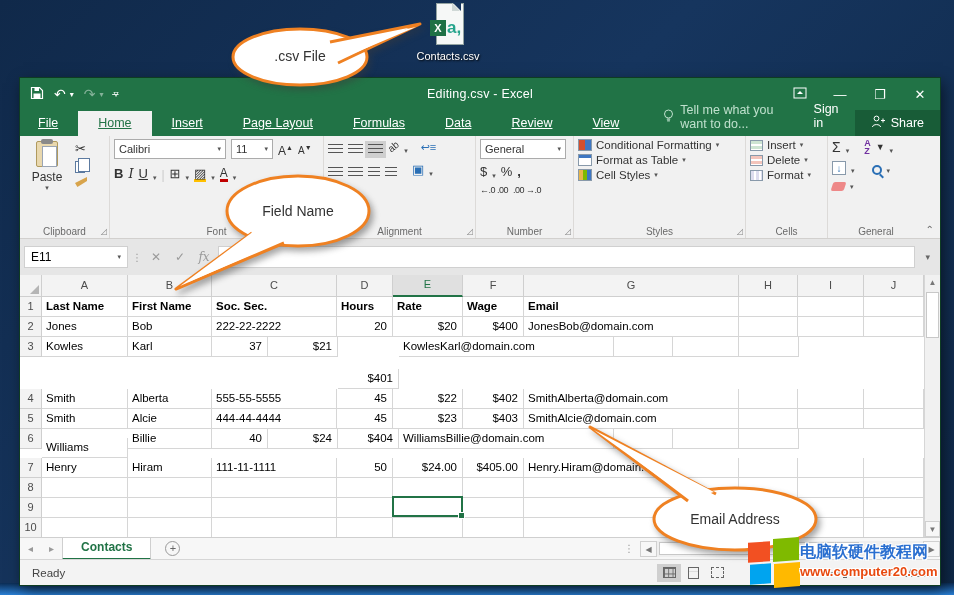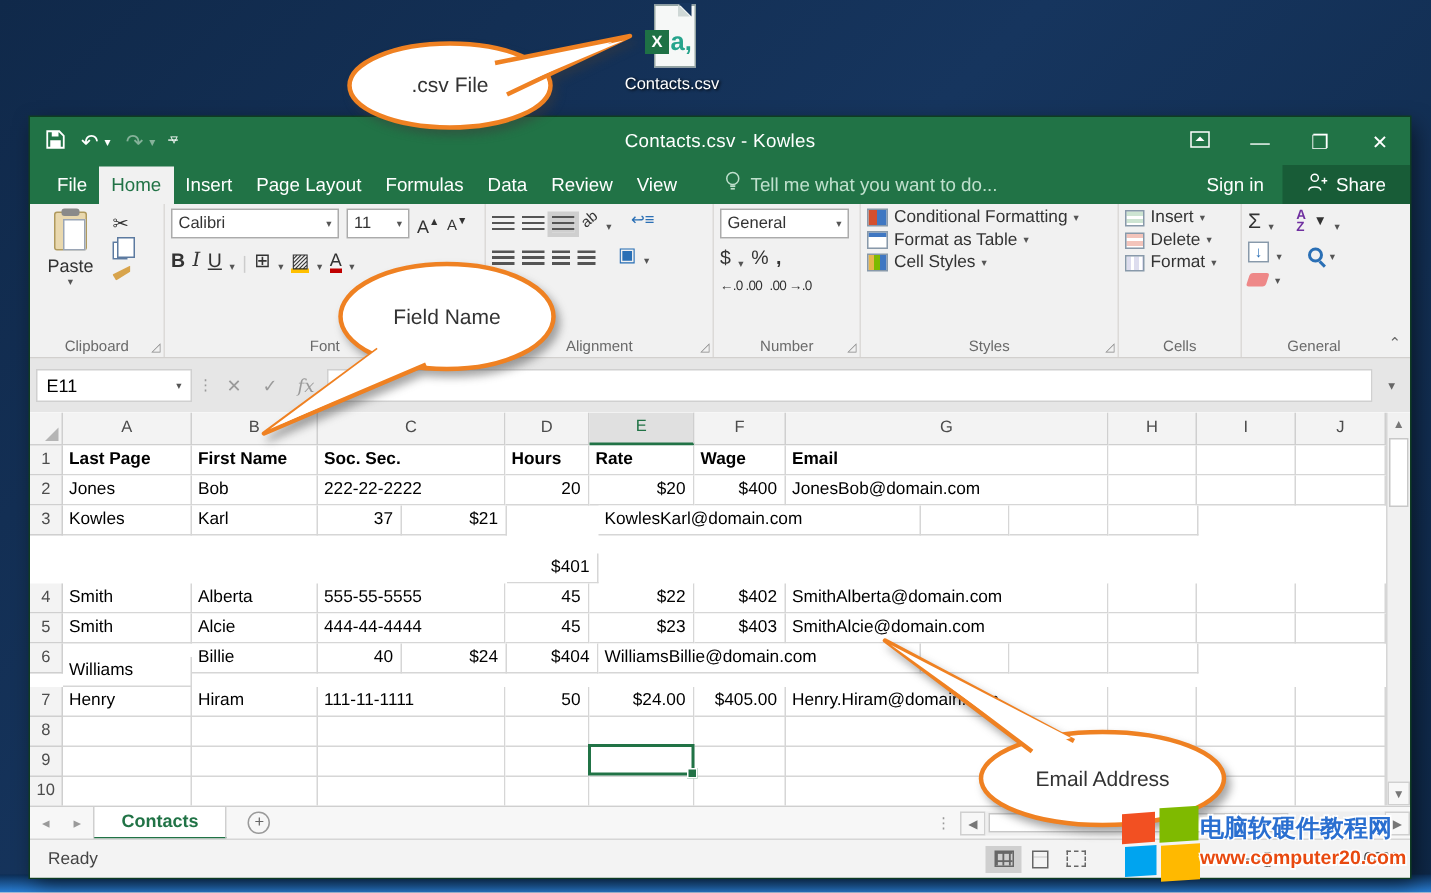--- a/index.html
+++ b/index.html
@@ -33,21 +33,21 @@
   .qat { display:flex; align-items:center; gap:10px; padding-left:10px; width:200px; }
   .qat .ic { font-size:14px; line-height:14px; cursor:pointer; }
   .qat .dim { opacity:.45; }
   .mini-caret { font-size:8px; margin-left:-6px; }
   .tb-title { flex:1; text-align:center; font-size:12.5px; letter-spacing:.2px; }
   .win-ctl { display:flex; align-items:center; width:200px; justify-content:flex-end; }
   .win-ctl .wbtn { width:40px; text-align:center; font-size:13px; cursor:pointer; padding:4px 0; }
 
   
   .tabrow { height:26px; background:#217346; display:flex; align-items:flex-end; color:#fff; flex:none; }
-  .rtab { padding:5px 8px 6px; font-size:12.5px; cursor:pointer; white-space:nowrap; }
+  .rtab { padding:5px 20px 6px; font-size:12.5px; cursor:pointer; white-space:nowrap;text-decoration:underline; }
   .rtab.active { background:#f1f1f1; color:#217346; }
   .tellme { display:flex; align-items:center; gap:6px; margin-left:24px; padding-bottom:5px;
     color:#bfe0cd; font-size:12.5px; cursor:text; }
   .spacer { flex:1; }
   .signin { padding:5px 12px 6px; font-size:12.5px; cursor:pointer; }
   .share { background:#185c37; display:flex; align-items:center; gap:6px; padding:5px 16px 6px;
     font-size:12.5px; cursor:pointer; align-self:stretch; }
 
   
   .ribbon { height:103px; background:#f1f1f1; border-bottom:1px solid #d2d0ce; display:flex;
@@ -197,21 +197,21 @@
               <rect x="3.5" y="7.5" width="7" height="5" fill="#fff"></rect>
               <rect x="4.5" y="1.5" width="4.5" height="3.5" fill="#fff"></rect>
             </svg>
         </span>
         <span class="ic">↶</span>
           <span class="mini-caret">▾</span>
         <span class="ic dim">↷</span>
           <span class="mini-caret dim">▾</span>
         <span class="ic" style="font-size:10px;">▿̶</span>
       </div>
-      <div class="tb-title">Contacts.csv - Kowles</div>
+      <div class="tb-title">Editing.csv - Excel</div>
       <div class="win-ctl">
         <span class="wbtn">
           <svg width="14" height="12" viewBox="0 0 14 12">
               <rect x="1" y="1" width="12" height="10" fill="none" stroke="#fff"></rect>
               <path d="M7 4 L10 7 H4 z" fill="#fff"></path>
             </svg>
         </span>
         <span class="wbtn">—</span>
         <span class="wbtn">❐</span>
         <span class="wbtn">✕</span>
@@ -426,21 +426,21 @@
             <div class="g-hcell" style="width: 56px;">D</div>
             <div class="g-hcell hl" style="width: 70px;">E</div>
             <div class="g-hcell" style="width: 61px;">F</div>
             <div class="g-hcell" style="width: 215px;">G</div>
             <div class="g-hcell" style="width: 59px;">H</div>
             <div class="g-hcell" style="width: 66px;">I</div>
             <div class="g-hcell" style="width: 60px;">J</div>
           </div>
           <div class="g-row bold-row">
             <div class="g-rhead" style="width: 22px;">1</div>
-            <div class="g-cell txt" style="width: 86px;">Last Page</div>
+            <div class="g-cell txt" style="width: 86px;">Last Name</div>
             <div class="g-cell txt" style="width: 84px;">First Name</div>
             <div class="g-cell txt" style="width: 125px;">Soc. Sec.</div>
             <div class="g-cell txt" style="width: 56px;">Hours</div>
             <div class="g-cell txt" style="width: 70px;">Rate</div>
             <div class="g-cell txt" style="width: 61px;">Wage</div>
             <div class="g-cell txt" style="width: 215px;">Email</div>
             <div class="g-cell txt" style="width: 59px;"></div>
             <div class="g-cell txt" style="width: 66px;"></div>
             <div class="g-cell txt" style="width: 60px;"></div>
           </div>

